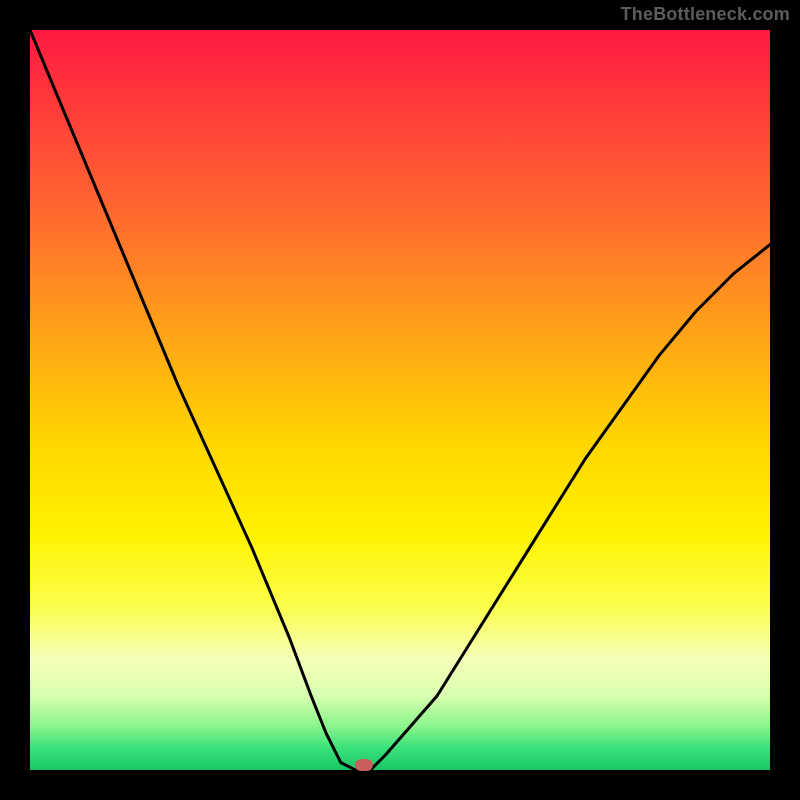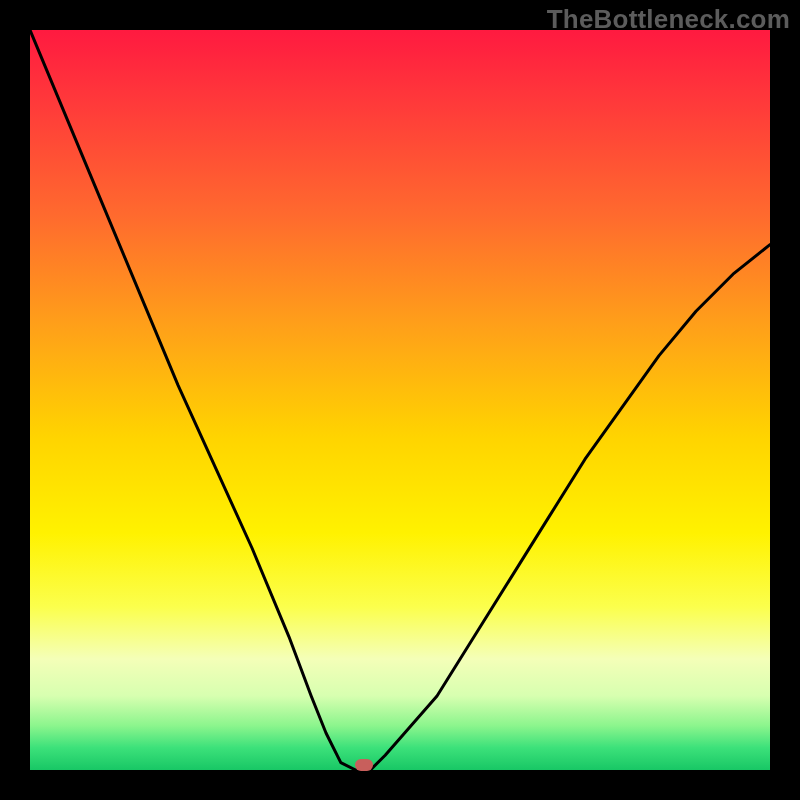--- a/index.html
+++ b/index.html
@@ -14,21 +14,21 @@
   .frame {
     position: relative;
     width: 800px;
     height: 800px;
     background: #000;
   }
   .watermark {
     position: absolute;
     top: 4px;
     right: 10px;
-    font-size: 26px;
+    font-size: 18px;
     font-weight: 600;
     color: #5c5c5c;
     letter-spacing: 0.2px;
     z-index: 3;
   }
   .plot-area {
     position: absolute;
     left: 30px;
     top: 30px;
     width: 740px;

